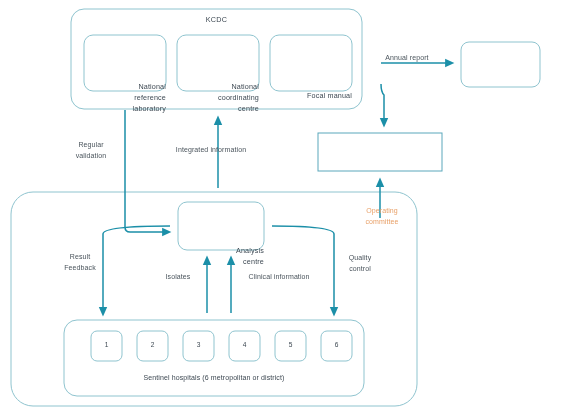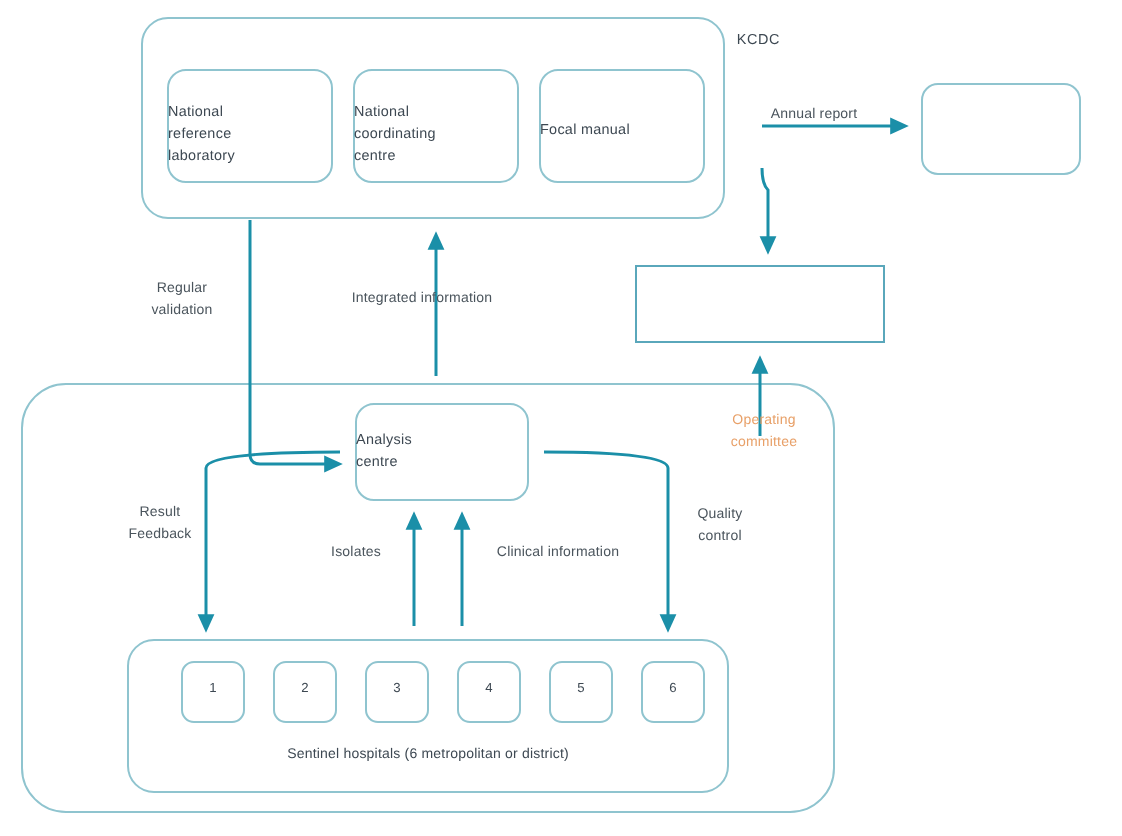--- a/index.html
+++ b/index.html
@@ -17,45 +17,45 @@
   }
   #diagram-svg {
     position: absolute;
     top: 0;
     left: 0;
     width: 561px;
     height: 418px;
   }
   .node-label {
     position: absolute;
-    text-align: left;
+    text-align: right;
     color: #3d4852;
     font-size: 7.2px;
     line-height: 1.55;
     letter-spacing: 0.15px;
     white-space: pre-line;
     pointer-events: none;
+    margin-top: 31px;
   }
   .edge-label {
     position: absolute;
     text-align: center;
     color: #4a545c;
     font-size: 7px;
     line-height: 1.5;
     letter-spacing: 0.1px;
     white-space: pre-line;
   }
   .edge-label.accent { color: #e8a068; }
   .group-title {
     position: absolute;
-    text-align: right;
+    text-align: center;
     color: #3d4852;
     font-size: 7.2px;
     letter-spacing: 0.3px;
-    padding-left: 28px;
   }
   .caption {
     position: absolute;
     text-align: center;
     color: #3d4852;
     font-size: 7px;
     letter-spacing: 0.1px;
   }
   .hosp-num {
     position: absolute;

